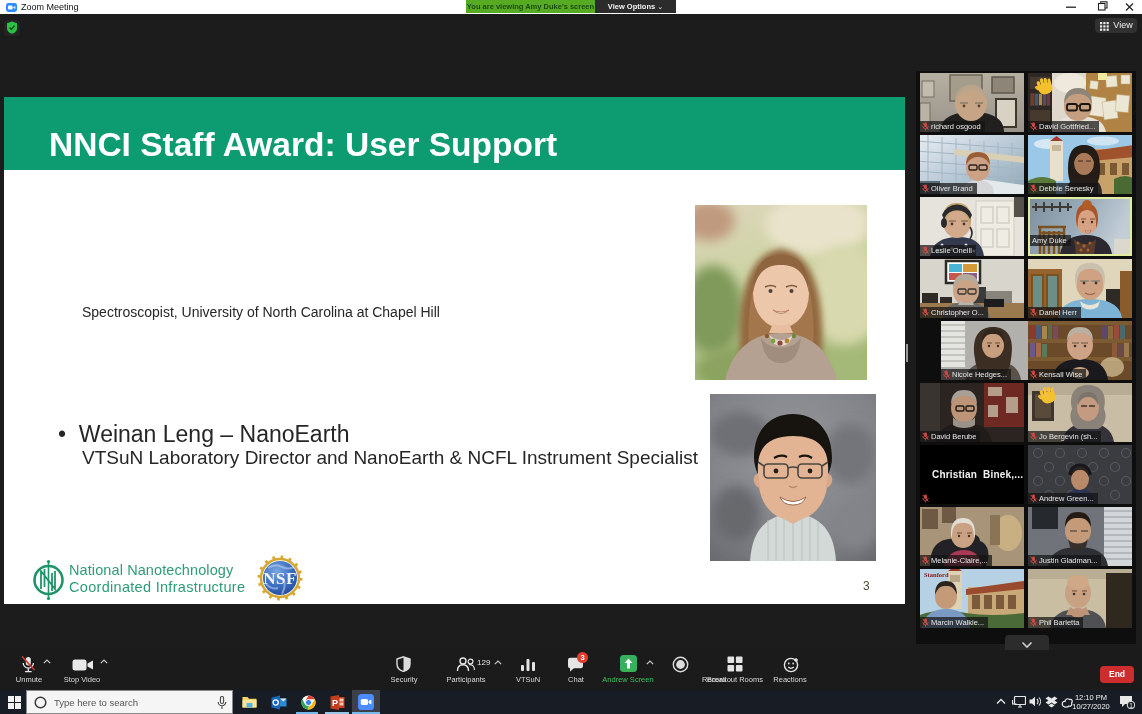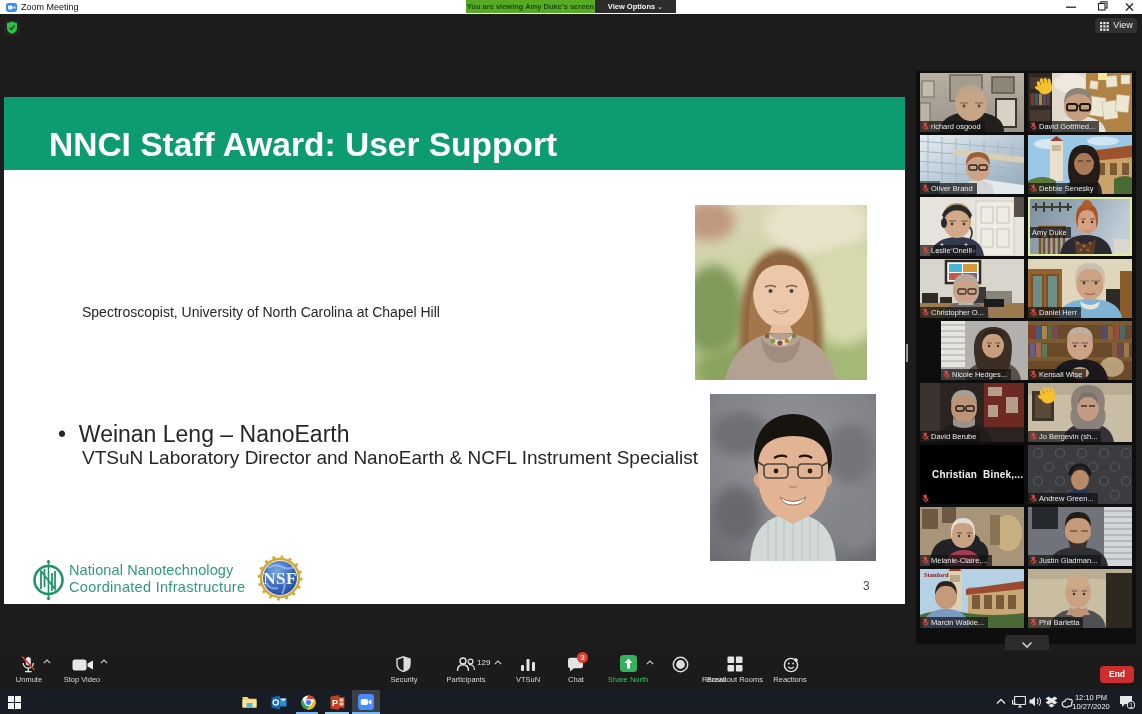--- a/index.html
+++ b/index.html
@@ -348,21 +348,21 @@
               <circle cx="58" cy="51" r="1.5"></circle>
             </g>
         <ellipse cx="57" cy="22" rx="11" ry="13" fill="#d6a283"></ellipse>
         <path d="M46 20 C46 9 50 5 57 5 C64 5 68 9 68 20 C68 24 67 27 66 29 C67 14 62 11 57 11 C52 11 47 14 48 29 C47 27 46 24 46 20 Z" fill="#a8552a"></path>
         <circle cx="57" cy="6" r="5" fill="#b05c28"></circle>
         <path d="M51 20 h5 M60 20 h5" stroke="#9a6a4a" stroke-width="1.3"></path>
         <circle cx="53" cy="23" r="1.2" fill="#3c2c20"></circle>
             <circle cx="62" cy="23" r="1.2" fill="#3c2c20"></circle>
         <path d="M55 31.5 q3 2 6 0 l-0.8 1.8 q-2.2 1.4 -4.4 0 Z" fill="#f4e8e2" stroke="#a06a4a" stroke-width="0.7"></path>
       </svg>
-      <div class="nlabel" style="bottom:16px;">Amy Duke</div>
+      <div class="nlabel" style="bottom:8px;">Amy Duke</div>
     </div>
 
     <div class="tile" style="left:920px;top:245px;">
       <svg width="104" height="59" viewBox="0 0 104 59">
         <rect width="104" height="59" fill="#d8d5cd"></rect>
         <rect x="26" y="2" width="34" height="22" fill="#fff" stroke="#2e2a26" stroke-width="2.5"></rect>
         <g>
               <rect x="29" y="5" width="13" height="8" fill="#4ab4d4"></rect>
               <rect x="43" y="5" width="14" height="8" fill="#d49a3a"></rect>
               <rect x="29" y="14" width="13" height="7" fill="#c4584a"></rect>
@@ -682,21 +682,21 @@
         </svg>
       <div class="abs" style="left:577px;top:2px;width:11px;height:11px;border-radius:50%;background:#e63c2e;color:#fff;font-size:7.5px;line-height:11px;text-align:center;font-weight:bold;">3</div>
       <div class="tbtn" style="left:548px;top:25px;width:56px;">Chat</div>
       <svg class="abs" style="left:620px;top:5px" width="17" height="17" viewBox="0 0 17 17">
           <rect width="17" height="17" rx="3.5" fill="#35b05c"></rect>
           <path d="M8.5 3.5 L12.5 8 H10 V13.5 H7 V8 H4.5 Z" fill="#fff"></path>
         </svg>
       <svg class="abs" style="left:646px;top:10px" width="8" height="5" viewBox="0 0 8 5">
           <path d="M0.8 4.2 L4 1 L7.2 4.2" stroke="#c9c9c9" stroke-width="1.2" fill="none"></path>
         </svg>
-      <div class="tbtn" style="left:596px;top:25px;width:64px;color:#36c05e;">Share North</div>
+      <div class="tbtn" style="left:596px;top:25px;width:64px;color:#36c05e;">Andrew Screen</div>
       <svg class="abs" style="left:672px;top:6px" width="17" height="17" viewBox="0 0 17 17">
           <circle cx="8.5" cy="8.5" r="7.2" fill="none" stroke="#dcdcdc" stroke-width="1.4"></circle>
           <circle cx="8.5" cy="8.5" r="4.4" fill="#dcdcdc"></circle>
         </svg>
       <div class="tbtn" style="left:680px;top:25px;width:68px;">Record</div>
       <svg class="abs" style="left:727px;top:6px" width="16" height="16" viewBox="0 0 16 16">
           <g fill="#e4e4e4">
             <rect x="0.5" y="0.5" width="6.6" height="6.6" rx="1"></rect>
             <rect x="8.9" y="0.5" width="6.6" height="6.6" rx="1"></rect>
             <rect x="0.5" y="8.9" width="6.6" height="6.6" rx="1"></rect>
@@ -733,20 +733,30 @@
   </div>
   <div id="taskbar">
     <svg class="abs" style="left:8px;top:6px" width="13" height="13" viewBox="0 0 13 13">
         <g fill="#f2f2f2">
           <rect x="0" y="0" width="6" height="6"></rect>
           <rect x="7" y="0" width="6" height="6"></rect>
           <rect x="0" y="7" width="6" height="6"></rect>
           <rect x="7" y="7" width="6" height="6"></rect>
         </g>
       </svg>
+    <div class="abs" style="left:26px;top:0;width:207px;height:24px;background:#f5f5f5;border:1px solid #8a8a8a;">
+      <svg class="abs" style="left:7px;top:5px" width="13" height="13" viewBox="0 0 13 13">
+          <circle cx="6.5" cy="6.5" r="5.3" fill="none" stroke="#3a3a3a" stroke-width="1.5"></circle>
+        </svg>
+      <div class="abs" style="left:27px;top:0;height:24px;line-height:24px;font-size:9.5px;color:#555;">Type here to search</div>
+      <svg class="abs" style="left:190px;top:5px" width="10" height="14" viewBox="0 0 10 14">
+          <rect x="3.4" y="0.5" width="3.2" height="7" rx="1.6" fill="none" stroke="#444" stroke-width="1.1"></rect>
+          <path d="M1.2 6 a3.8 3.8 0 0 0 7.6 0 M5 10.4 V13" stroke="#444" stroke-width="1.1" fill="none"></path>
+        </svg>
+    </div>
     <svg class="abs" style="left:242px;top:5px" width="15" height="14" viewBox="0 0 15 14">
         <path d="M0.5 2 h5 l1.5 1.8 h7.5 v8.7 h-14 Z" fill="#f5d76b"></path>
         <path d="M0.5 5 h14 v7.5 h-14 Z" fill="#fce49a"></path>
         <rect x="4.5" y="8" width="6" height="4.5" fill="#5ab4d6"></rect>
       </svg>
     <svg class="abs" style="left:271px;top:5px" width="16" height="15" viewBox="0 0 16 15">
         <path d="M0.5 2.5 L9 0.5 V14.5 L0.5 12.5 Z" fill="#1466b8"></path>
         <rect x="9" y="3.5" width="6.5" height="8" fill="#2a8ad4"></rect>
         <path d="M9 3.5 h6.5 l-3.2 3 Z" fill="#fff" opacity="0.85"></path>
         <circle cx="4.7" cy="7.5" r="2.6" fill="none" stroke="#fff" stroke-width="1.3"></circle>

